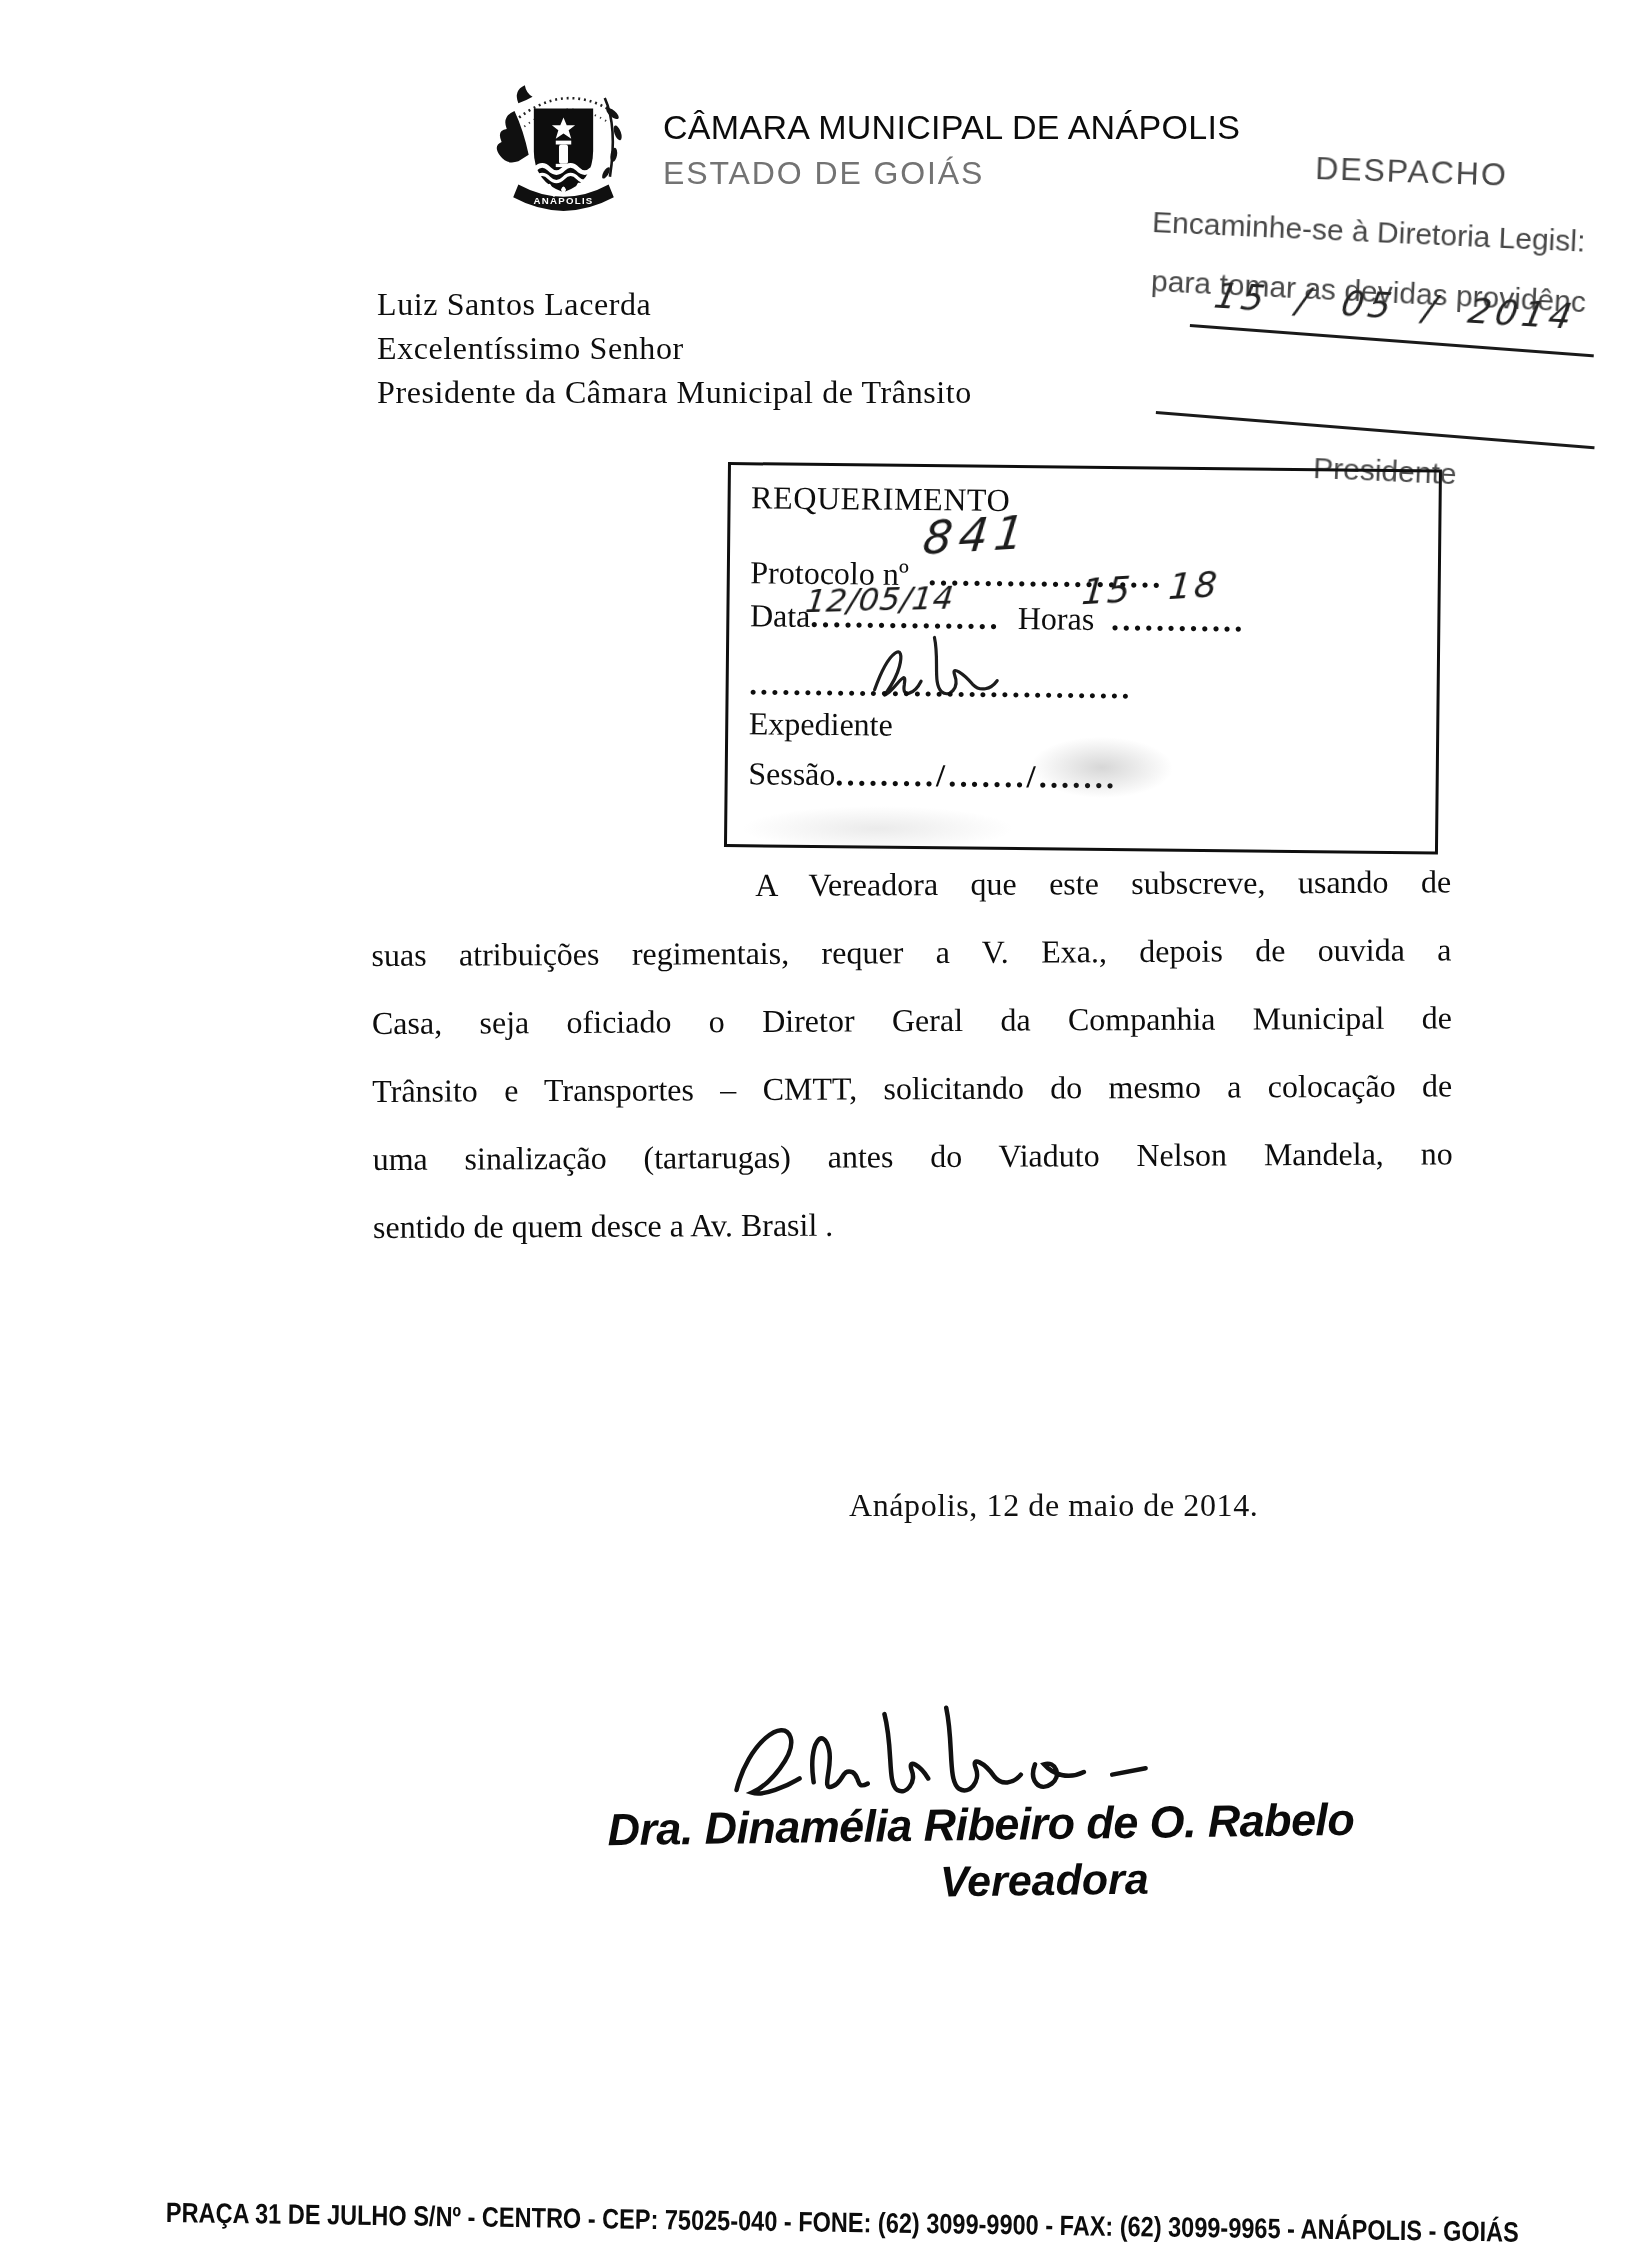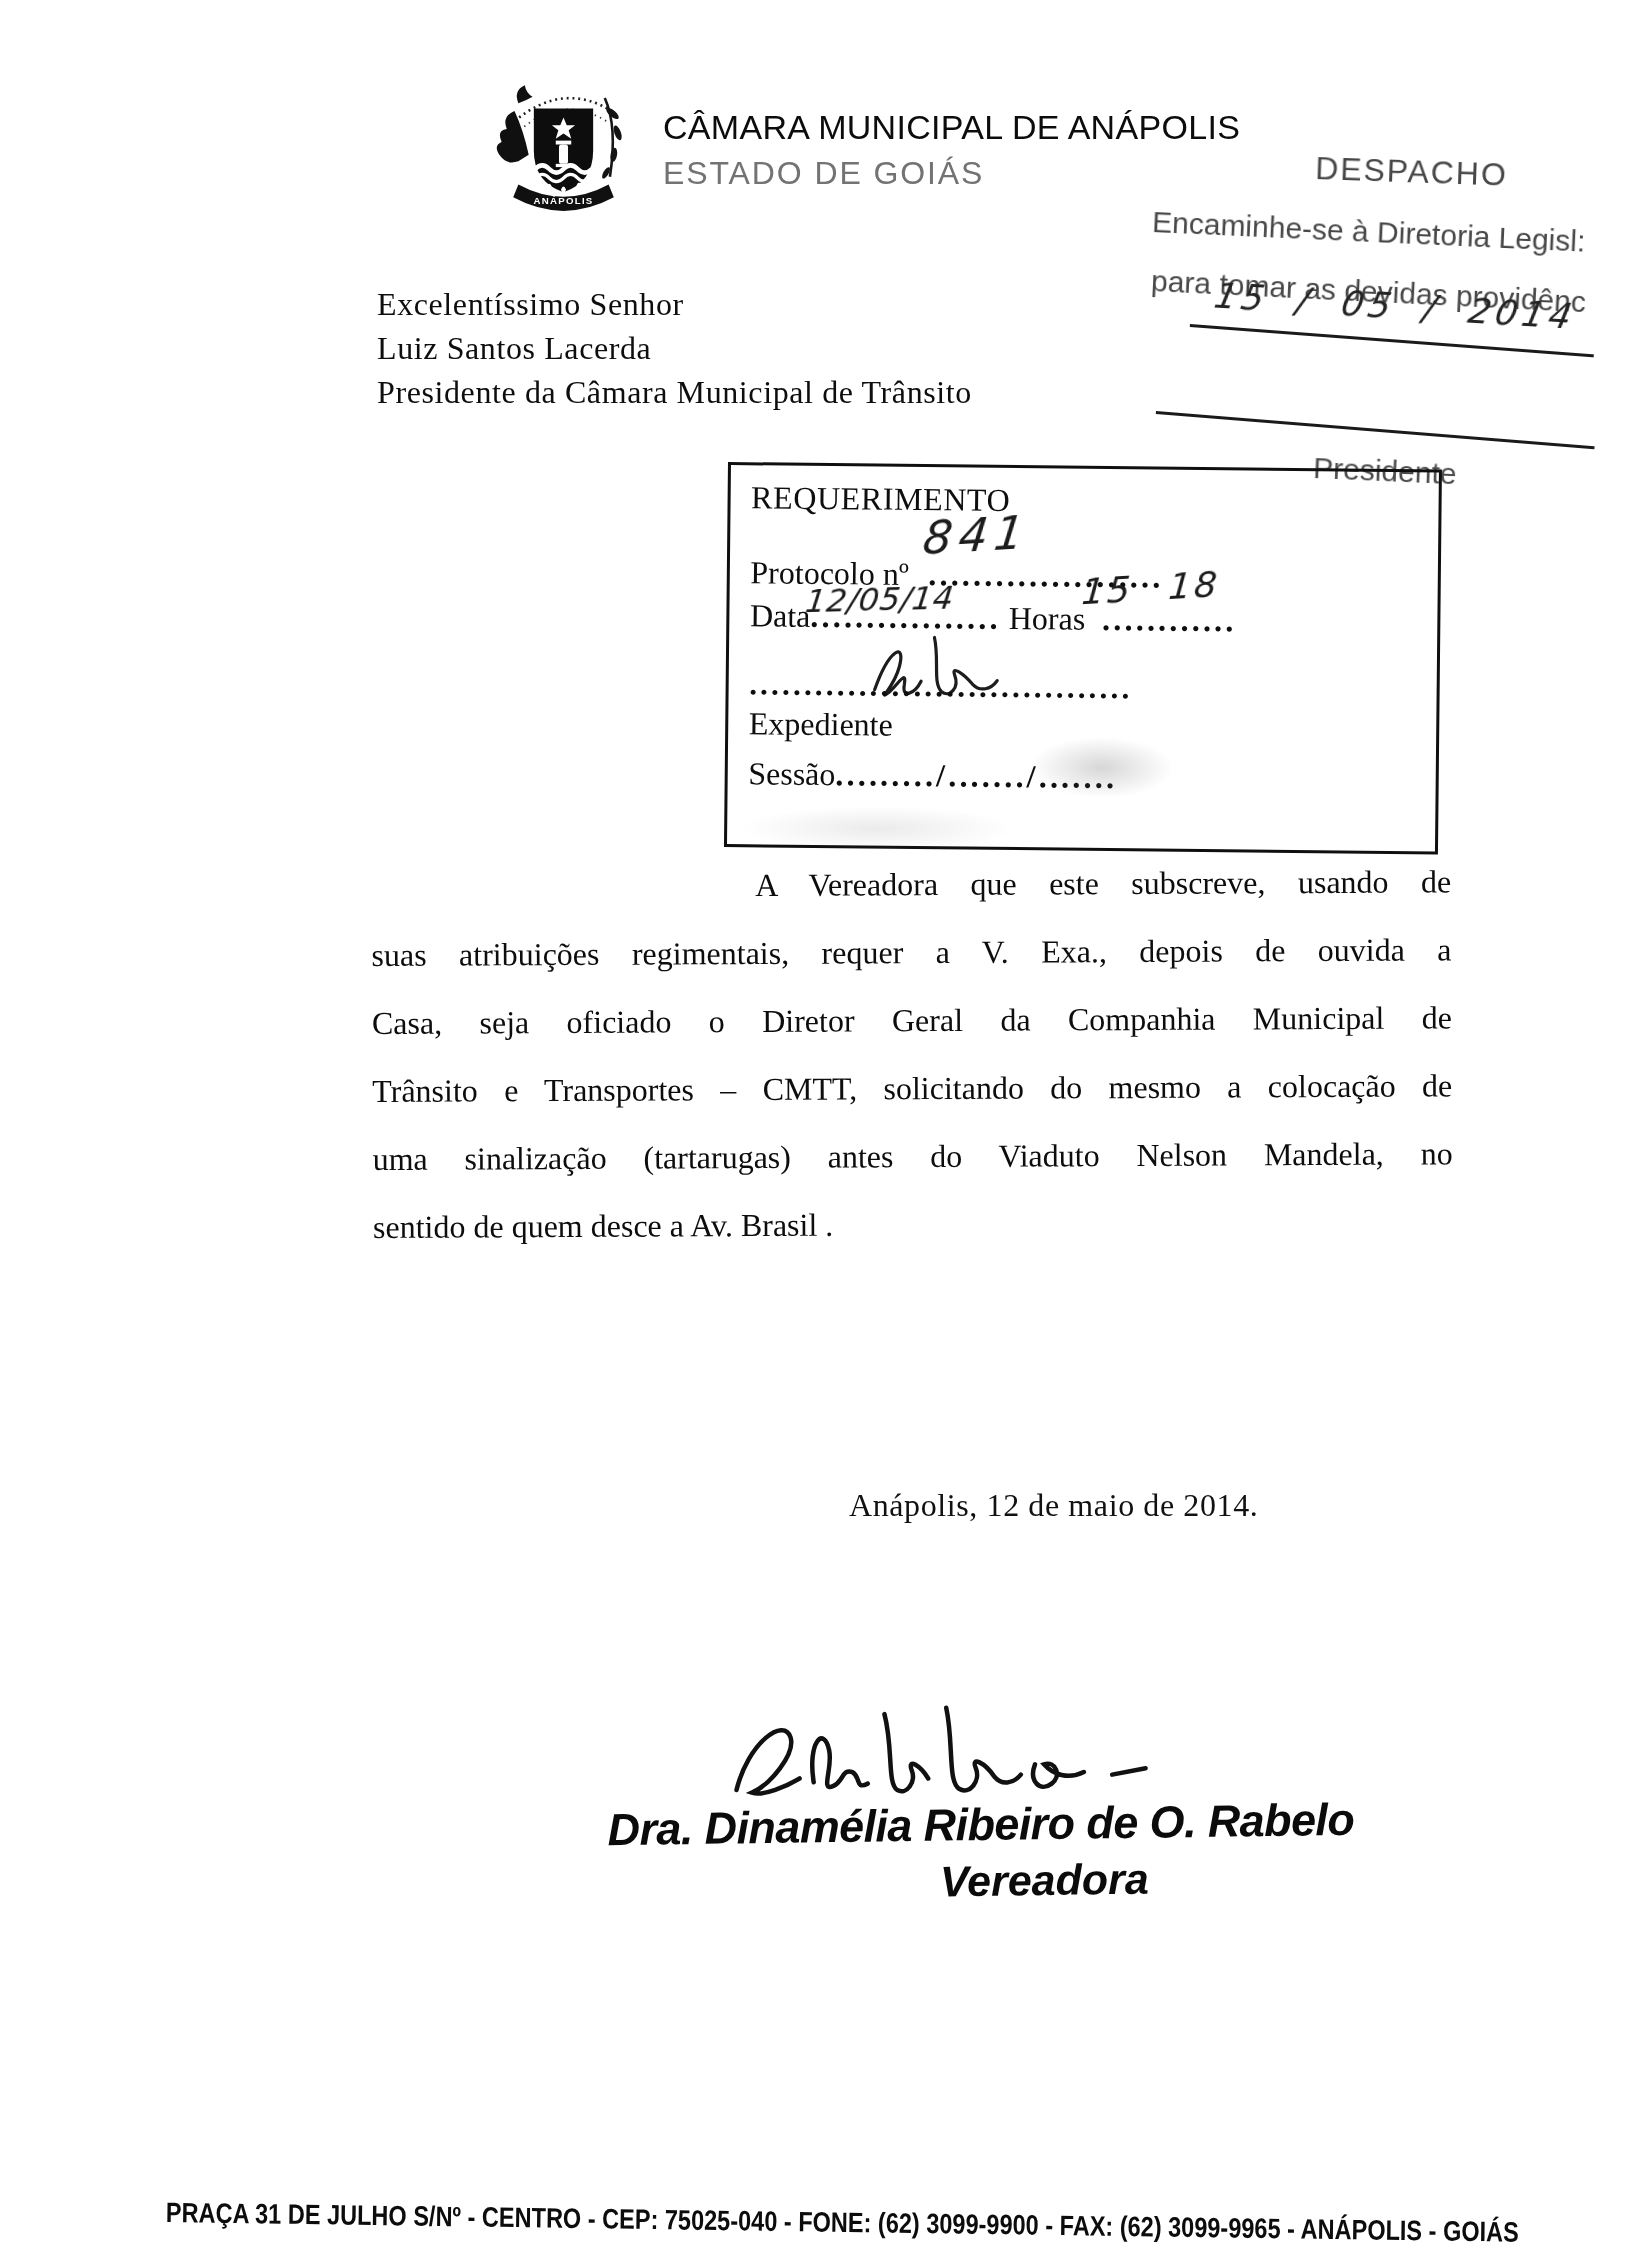--- a/index.html
+++ b/index.html
@@ -100,37 +100,37 @@
     <div class="abs stamp stamp-title">DESPACHO</div>
     <div class="abs stamp stamp-l1">Encaminhe-se à Diretoria Legisl:</div>
     <div class="abs stamp stamp-l2">para tomar as devidas providênc</div>
     <div class="abs stamp-date">15 / 05 / 2014</div>
     <div class="abs stamp-rule1"></div>
     <div class="abs stamp-rule2"></div>
     <div class="abs stamp stamp-signer">Presidente</div>
   </div>
 
   <div class="abs recipient">
+    <div>Luiz Santos Lacerda</div>
     <div>Excelentíssimo Senhor</div>
-    <div>Luiz Santos Lacerda</div>
     <div>Presidente da Câmara Municipal de Trânsito</div>
   </div>
 
   <div class="abs pbox">
     <div class="row pbox-title">REQUERIMENTO</div>
 
     <div class="row" style="left:20.6px;top:89px">
       <span>Protocolo nº</span>
       <span class="dots" style="margin-left:11.6px">.....................</span>
     </div>
     <div class="abs hand hw-prot">841</div>
 
     <div class="row" style="left:20.6px;top:132px">
       <span>Data</span><span class="dots">.................</span>
-      <span style="">Horas</span>
+      <span style="margin-left:9px">Horas</span>
       <span class="dots" style="margin-left:9px">............</span>
     </div>
     <div class="abs hand hw-date">12/05/14</div>
     <div class="abs hand hw-time">15 18</div>
 
     <svg class="abs" style="left:129px;top:160px" width="168" height="87" viewBox="0 0 260 135">
       <g fill="none" stroke="#1d1d1d" stroke-width="5" stroke-linecap="round">
         <path d="M26 98 C48 34 74 22 64 62 C56 94 30 116 48 102 C62 90 76 64 72 90 C68 112 88 104 98 84"></path>
         <path d="M118 16 C126 50 116 88 130 100 C142 110 158 94 150 74 C144 58 164 72 178 88 C190 100 206 96 216 82"></path>
       </g>

